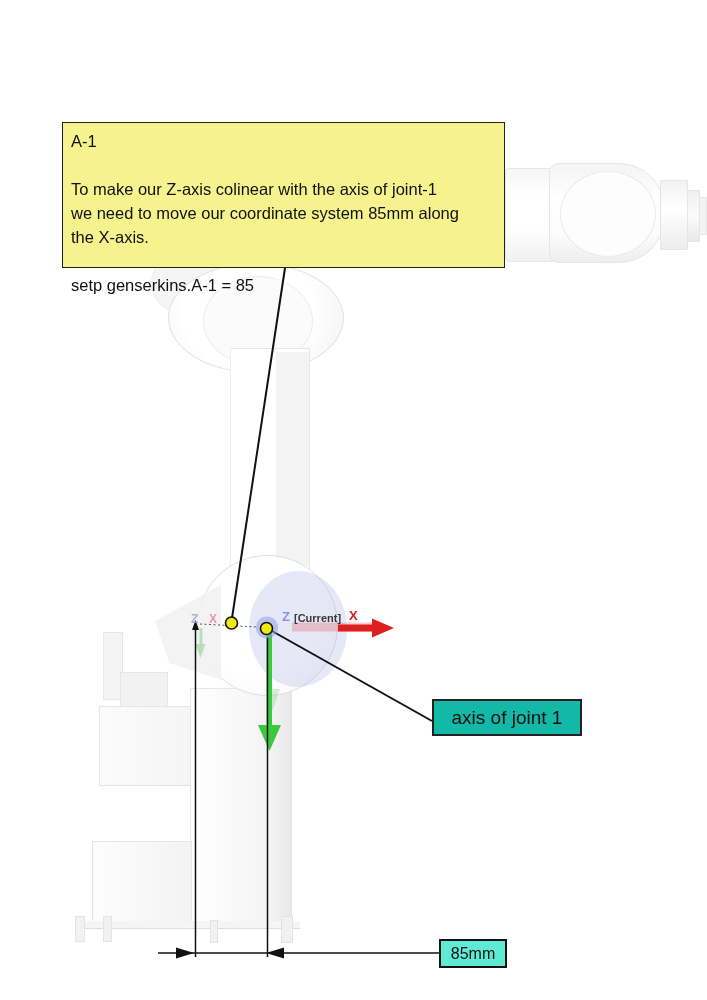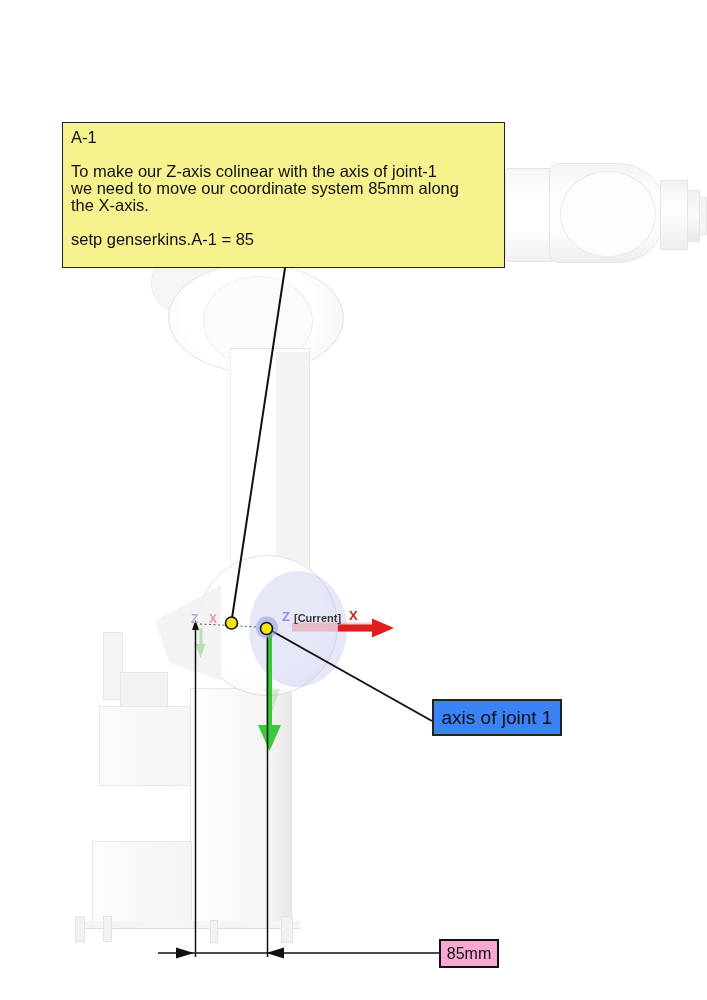--- a/index.html
+++ b/index.html
@@ -41,25 +41,25 @@
   .mid-column{left:190px;top:688px;width:102px;height:238px;
      background:linear-gradient(90deg,#ffffff,#f4f4f4 78%,#e8e8e8);}
   .left-drum{left:92px;top:841px;width:100px;height:85px;
      background:linear-gradient(90deg,#fdfdfd,#f3f3f3);}
   .base-plate{left:84px;top:921px;width:216px;height:8px;background:#f5f5f5;border:none;
      border-bottom:1px solid #dddddd;}
   .foot{background:#f1f1f1;border:1px solid #e3e3e3;}
   
   .note-box{left:62px;top:122px;width:443px;height:146px;background:#f6f28d;
      border:1.5px solid #222;box-sizing:border-box;padding:6px 8px;
-     font-size:16.5px;line-height:17px;color:#111;white-space:pre-line;}
-  .callout-box{left:432px;top:699px;width:130px;height:37px;background:#3b82f6;
+     font-size:16.5px;line-height:24px;color:#111;white-space:pre-line;}
+  .callout-box{left:432px;top:699px;width:150px;height:37px;background:#14b8a6;
      border:2px solid #222;box-sizing:border-box;display:flex;align-items:center;
      justify-content:center;font-size:19px;color:#111;}
-  .dim-box{left:439px;top:939px;width:60px;height:29px;background:#f9a8d4;
+  .dim-box{left:439px;top:939px;width:68px;height:29px;background:#5eead4;
      border:2px solid #111;box-sizing:border-box;display:flex;align-items:center;
      justify-content:center;font-size:16px;color:#111;}
   
   .axlbl{position:absolute;font-size:12px;font-weight:bold;line-height:12px;}
   .old-z{left:191px;top:613px;color:rgba(150,160,205,.8);}
   .old-x{left:209px;top:613px;color:rgba(228,120,145,.75);}
   .cur-z{left:282px;top:611px;color:#8a93dd;font-size:13px;}
   .cur-tag{left:294px;top:612px;color:rgba(35,35,35,.9);font-size:11px;}
   .cur-x{left:349px;top:610px;color:#d22020;font-size:13px;}
   svg{position:absolute;left:0;top:0;}

